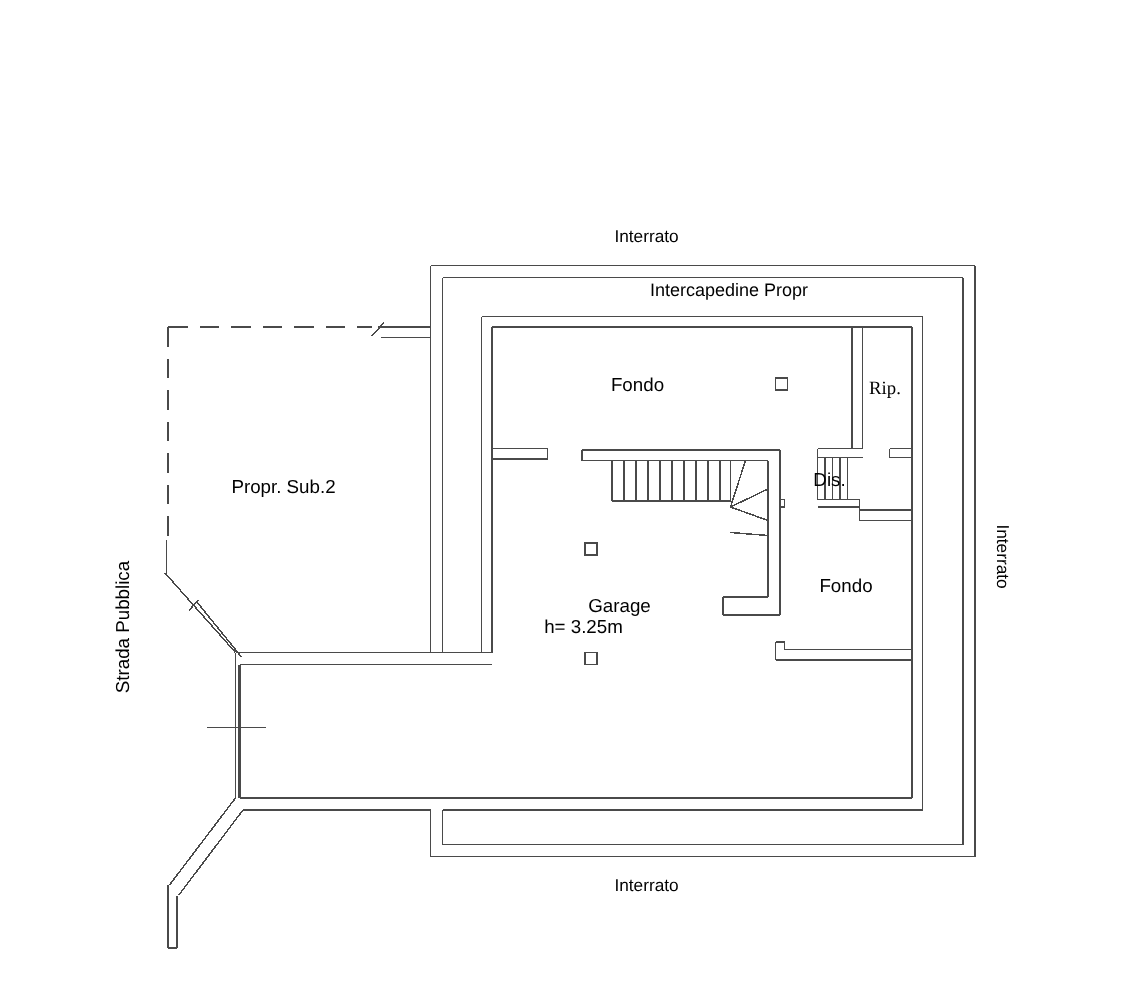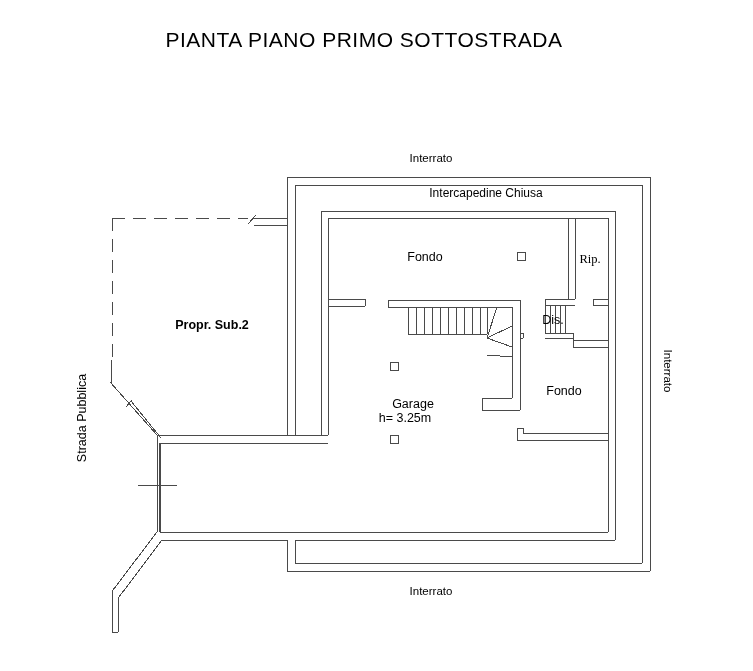--- a/index.html
+++ b/index.html
@@ -162,39 +162,38 @@
       </g>
 
       <g fill="#ffffff">
         <rect x="517" y="252" width="8" height="8"></rect>
         <rect x="390" y="362" width="8" height="8"></rect>
         <rect x="390" y="435" width="8" height="8"></rect>
       </g>
     </g>
   </svg>
 
-  <div id="title" style="left:364px;top:40px;">PIANTA PIANO PRIMO SOTTOSTRADA</div>
 
   <div class="lbl small" style="left:431px;top:159px;">Interrato</div>
 
-  <div class="lbl" style="left:486px;top:193px;font-size:12px;">Intercapedine Chiusa</div>
+  <div class="lbl" style="left:486px;top:193px;font-size:12px;">Intercapedine Propr</div>
 
   <div class="lbl" style="left:425px;top:257px;">Fondo</div>
 
   <div class="lbl" style="left:590px;top:259px;font-family:Liberation Serif, serif;">Rip.</div>
 
   <div class="lbl" style="left:553px;top:320px;">Dis.</div>
 
-  <div class="lbl" style="left:212px;top:325px;font-weight:bold;">Propr. Sub.2</div>
+  <div class="lbl" style="left:189px;top:325px;">Propr. Sub.2</div>
 
   <div class="lbl rot-ccw" style="left:82px;top:418px;">Strada Pubblica</div>
 
   <div class="lbl" style="left:413px;top:404px;text-align:center;">Garage</div>
 
-  <div class="lbl" style="left:405px;top:418px;">h= 3.25m</div>
+  <div class="lbl" style="left:389px;top:418px;">h= 3.25m</div>
 
   <div class="lbl" style="left:564px;top:391px;">Fondo</div>
 
   <div class="lbl small rot-cw" style="left:667px;top:371px;">Interrato</div>
 
   <div class="lbl small" style="left:431px;top:592px;">Interrato</div>
 
 </div>
 
 </body></html>

